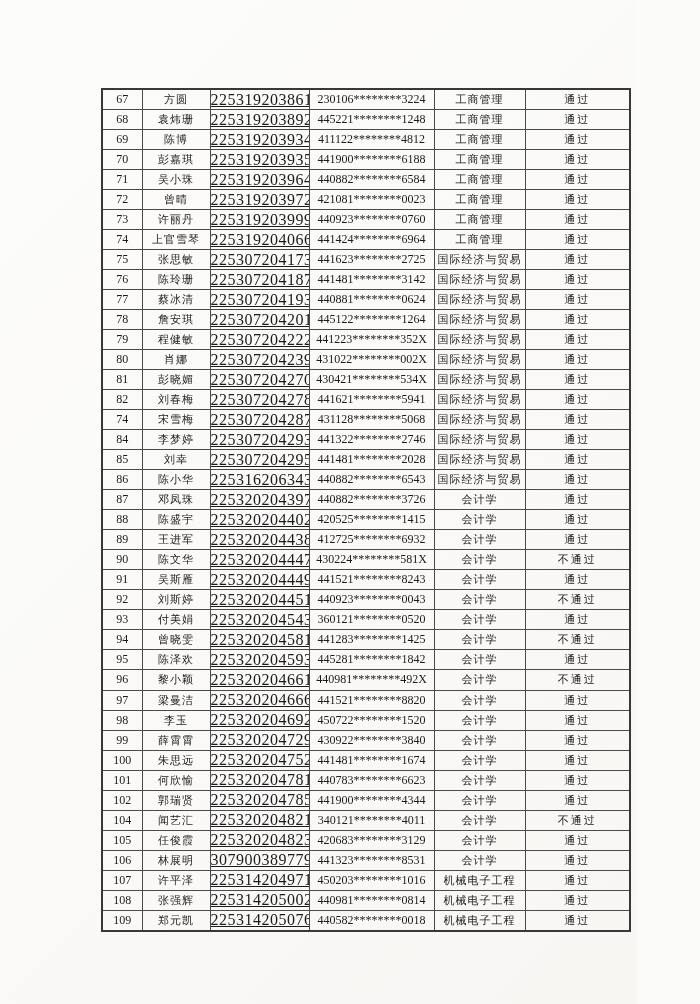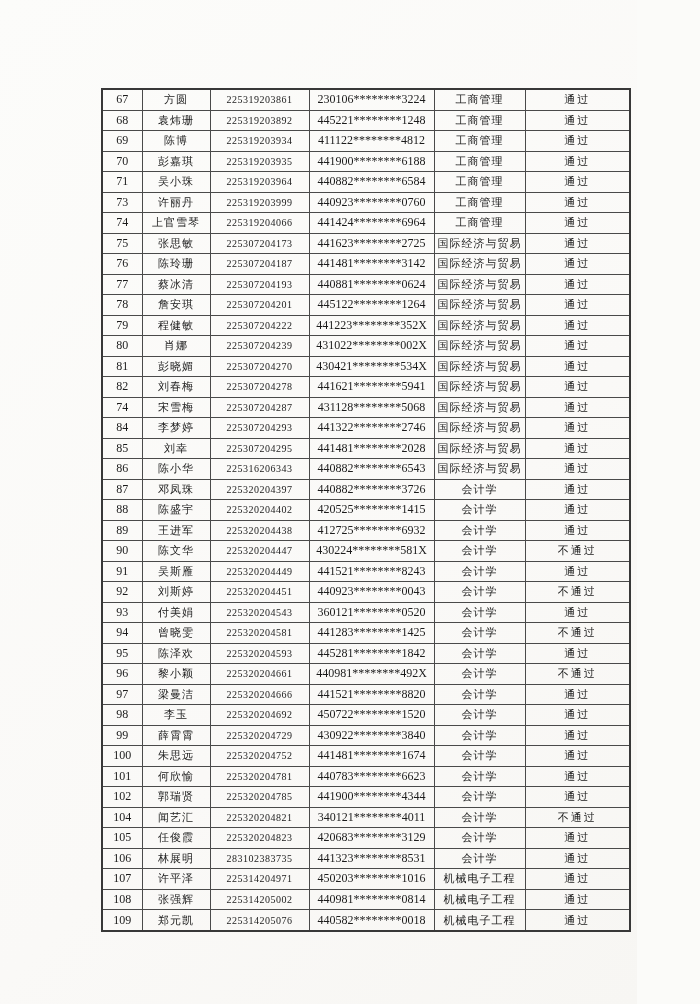--- a/index.html
+++ b/index.html
@@ -38,21 +38,21 @@
     text-align: center;
     vertical-align: middle;
     white-space: nowrap;
     overflow: hidden;
   }
   table.results {
     border: 2px solid #383838;
   }
   td.c-seq   { font-size: 12px; }
   td.c-name  { font-size: 11px; letter-spacing: 1px; }
-  td.c-exam  { font-size: 10px; letter-spacing: 0.5px; }
+  td.c-exam  { font-size: 16px; letter-spacing: 0.5px; text-decoration: underline; }
   td.c-id    { font-size: 12px; }
   td.c-major { font-size: 11px; letter-spacing: 1px; }
   td.c-result{ font-size: 11px; letter-spacing: 2px; margin-top: 44px; }
 </style>
 </head>
 <body>
 
 <div class="page">
   <table class="results">
     <colgroup>
@@ -102,20 +102,28 @@
 
   <tr>
     <td class="c-seq">71</td>
     <td class="c-name">吴小珠</td>
     <td class="c-exam">225319203964</td>
     <td class="c-id">440882********6584</td>
     <td class="c-major">工商管理</td>
     <td class="c-result">通过</td>
   </tr>
 
+  <tr>
+    <td class="c-seq">72</td>
+    <td class="c-name">曾晴</td>
+    <td class="c-exam">225319203972</td>
+    <td class="c-id">421081********0023</td>
+    <td class="c-major">工商管理</td>
+    <td class="c-result">通过</td>
+  </tr>
 
   <tr>
     <td class="c-seq">73</td>
     <td class="c-name">许丽丹</td>
     <td class="c-exam">225319203999</td>
     <td class="c-id">440923********0760</td>
     <td class="c-major">工商管理</td>
     <td class="c-result">通过</td>
   </tr>
 
@@ -395,21 +403,21 @@
     <td class="c-name">任俊霞</td>
     <td class="c-exam">225320204823</td>
     <td class="c-id">420683********3129</td>
     <td class="c-major">会计学</td>
     <td class="c-result">通过</td>
   </tr>
 
   <tr>
     <td class="c-seq">106</td>
     <td class="c-name">林展明</td>
-    <td class="c-exam">283102383735</td>
+    <td class="c-exam">307900389779</td>
     <td class="c-id">441323********8531</td>
     <td class="c-major">会计学</td>
     <td class="c-result">通过</td>
   </tr>
 
   <tr>
     <td class="c-seq">107</td>
     <td class="c-name">许平泽</td>
     <td class="c-exam">225314204971</td>
     <td class="c-id">450203********1016</td>

